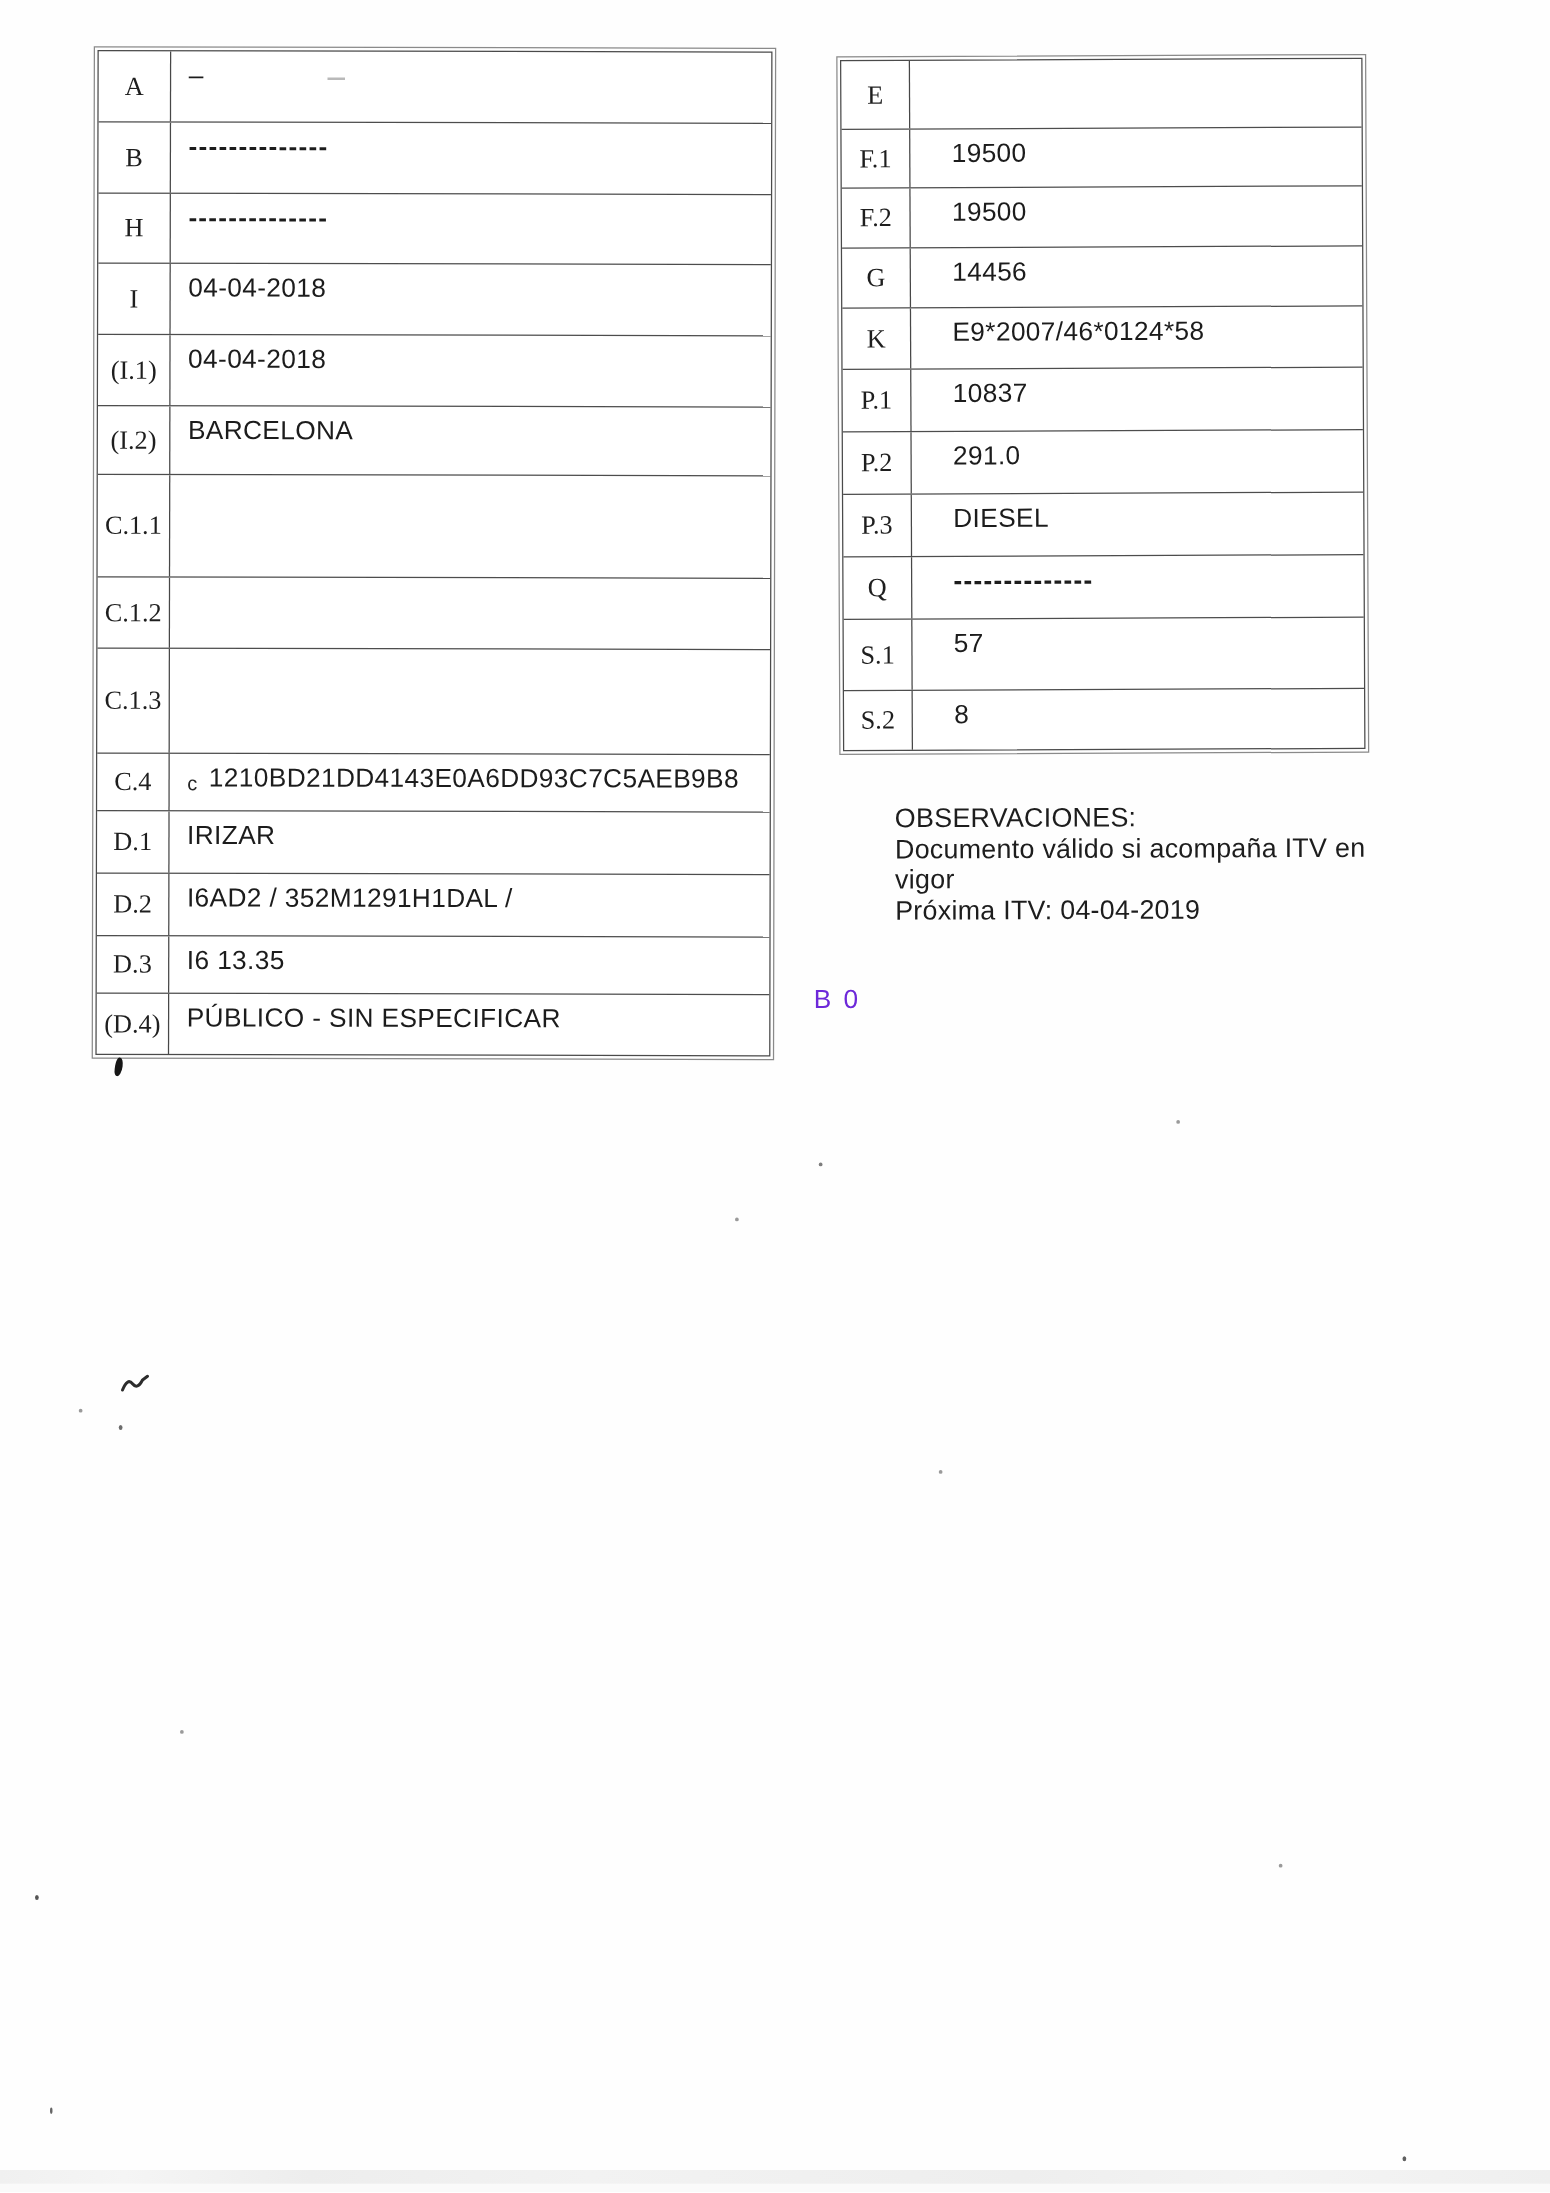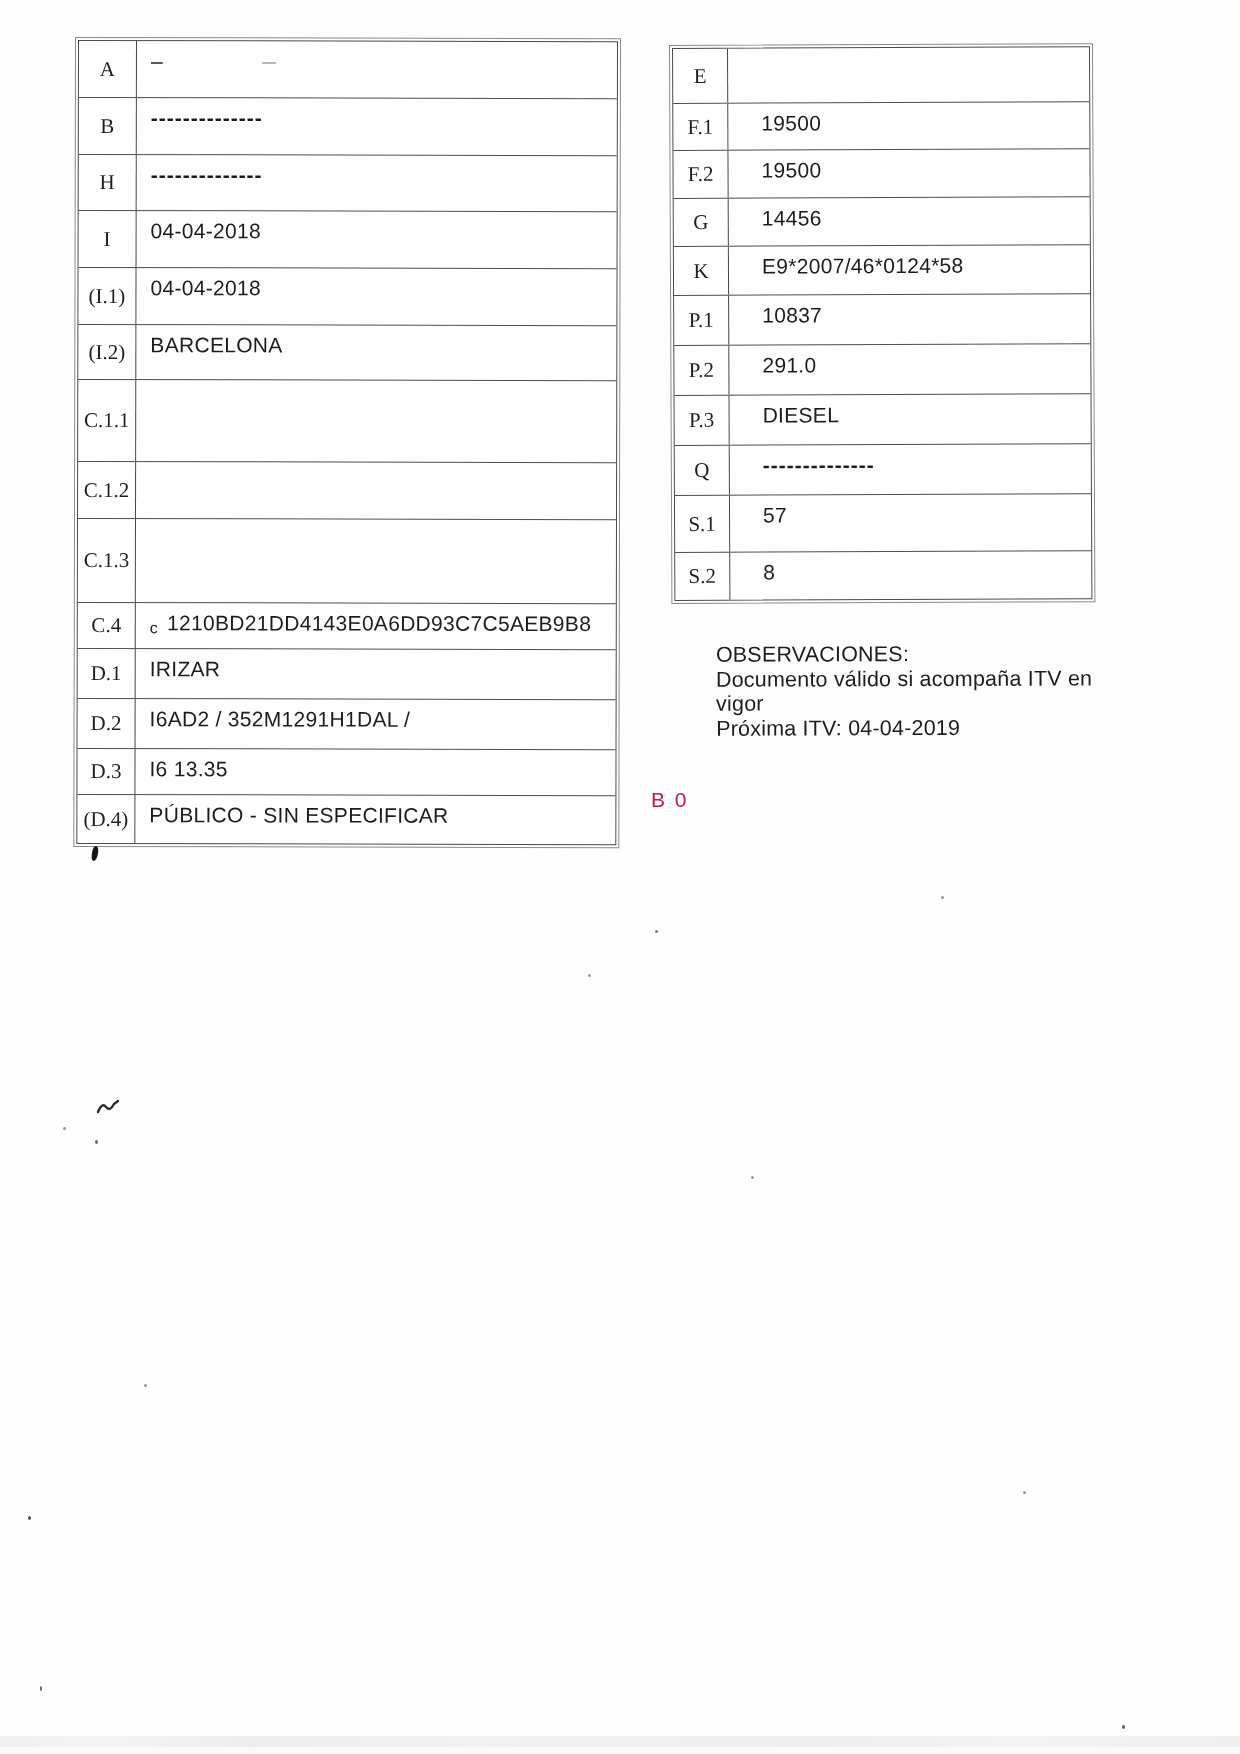--- a/index.html
+++ b/index.html
@@ -58,21 +58,21 @@
   
   .observations{
     position:absolute;left:716px;top:642px;width:430px;
     font-size:21.5px;line-height:24.5px;color:#1d1d1d;
     letter-spacing:0.2px;
     transform:rotate(-0.2deg);
   }
   
   .b0{
     position:absolute;left:651px;top:788px;
-    font-size:21px;color:#be185d;letter-spacing:2px;
+    font-size:21px;color:#6d28d9;letter-spacing:2px;
   }
   
   .bottom-band{
     position:absolute;left:0;right:0;bottom:7px;height:11px;
     background:linear-gradient(90deg,#f0f0f0 0%,#f5f5f5 8%,#ededed 20%,#f2f2f2 38%,#eeeeee 66%,#f4f4f4 82%,#efefef 100%);
   }
   .bottom-band2{
     position:absolute;left:0;right:0;bottom:0;height:7px;background:#fafafa;
   }
   .ink-mark{position:absolute;}

